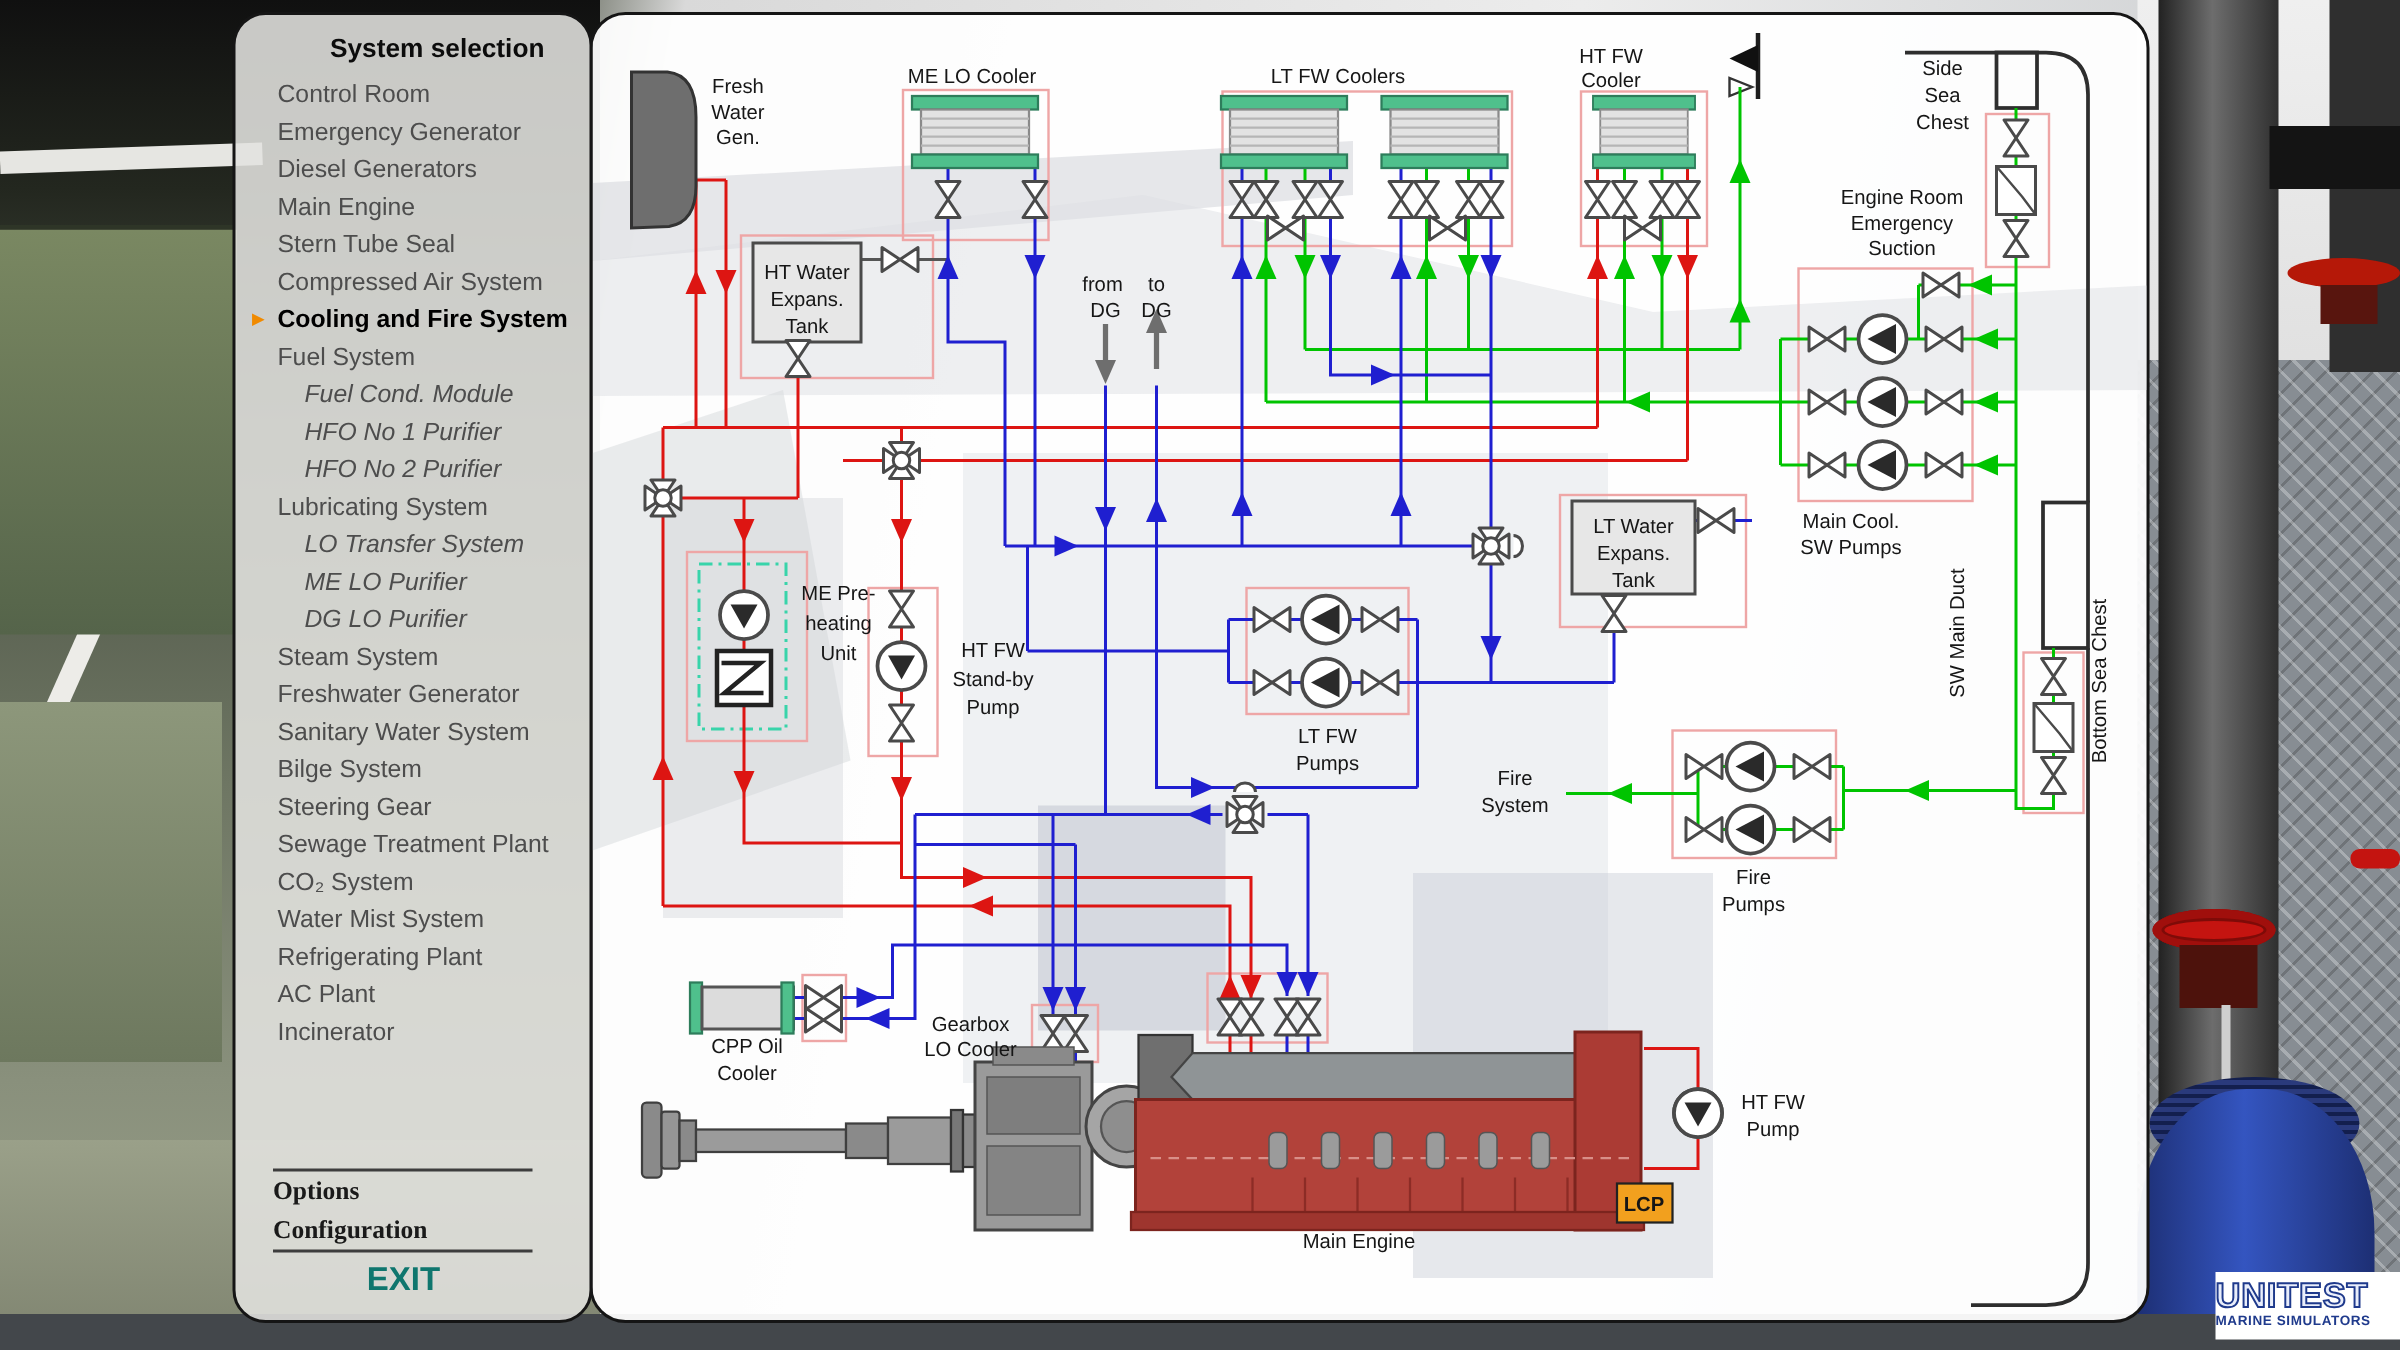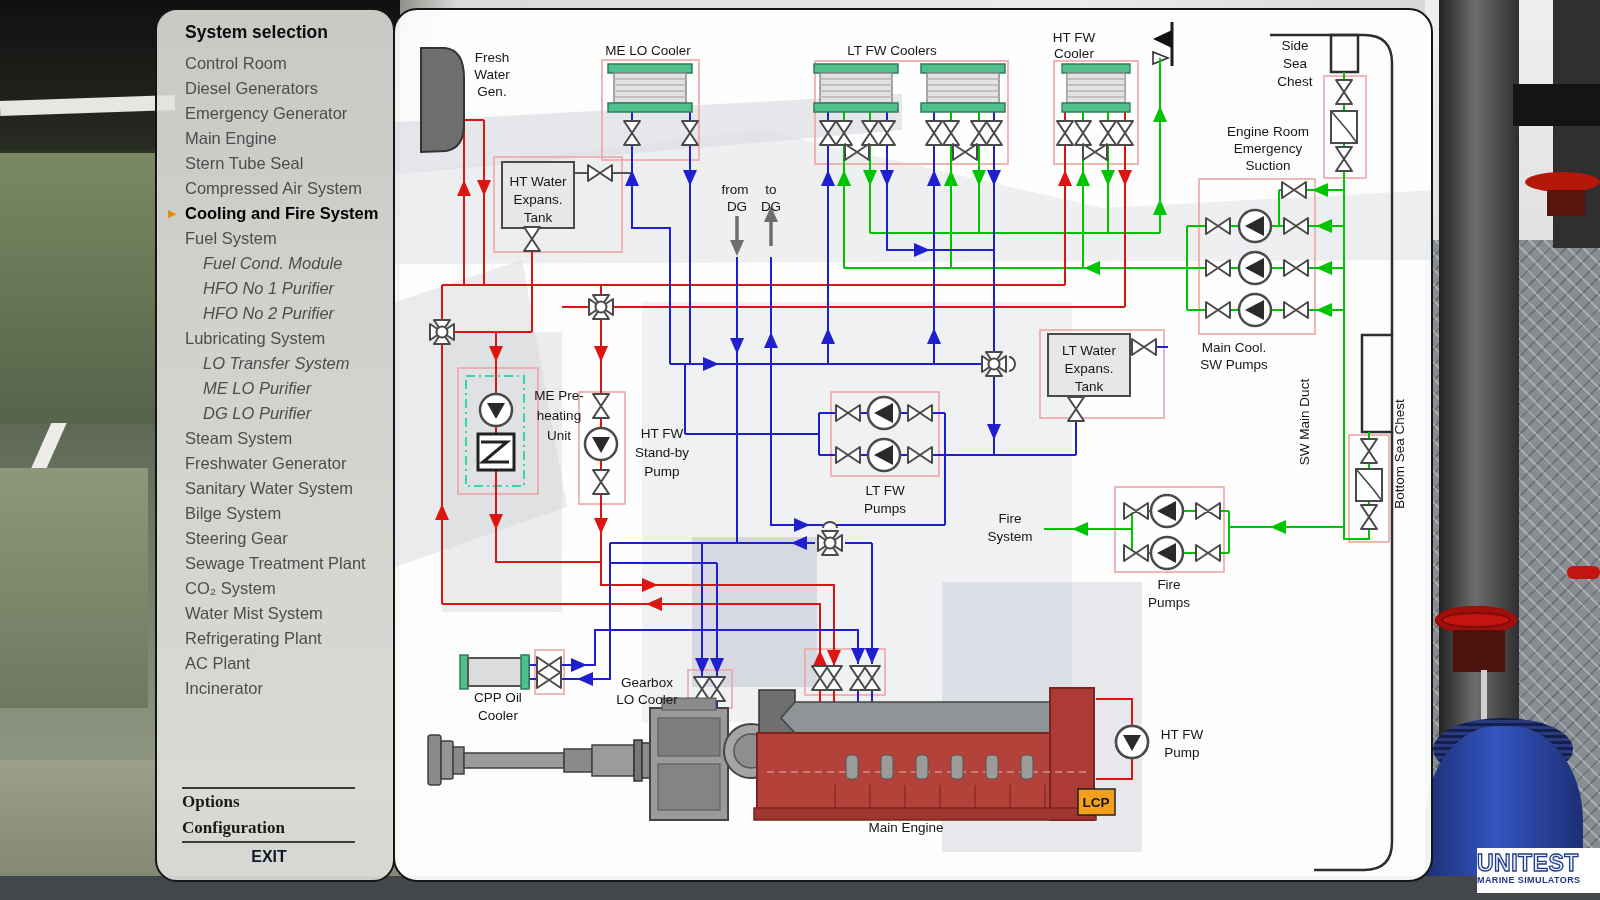--- a/index.html
+++ b/index.html
@@ -30,29 +30,29 @@
   .rwheel-body{position:absolute;left:28px;top:630px;width:52px;height:42px;background:#4d120c;}
   .rstem{position:absolute;left:56px;top:670px;width:6px;height:80px;background:#cfcfcf;}
   .rhandle2{position:absolute;left:142px;top:566px;width:33px;height:13px;background:#c41410;border-radius:6px;}
   .rmotor{position:absolute;left:0px;top:726px;width:158px;height:174px;background:linear-gradient(90deg,#1d2f74,#3455c0 45%,#1d2f74);border-radius:46% 46% 8% 8%/55% 55% 6% 6%;}
   .rmotor-top{position:absolute;left:8px;top:718px;width:140px;height:62px;background:#131f4e;border-radius:50%;
     background-image:repeating-linear-gradient(0deg,#131f4e 0 3px,#2a3a7c 3px 6px);}
   .bottom-strip{position:absolute;left:0;top:876px;width:1600px;height:24px;background:#43474b;z-index:0;}
   
   #sidebar{position:absolute;left:155px;top:8px;width:240px;height:874px;z-index:3;
     background:rgba(226,226,223,0.88);border:2px solid #151515;border-radius:22px;box-sizing:border-box;}
-  .sb-title{font-size:17.5px;font-weight:bold;color:#0c0c0c;padding:12px 0 8px 28px;}
+  .sb-title{font-size:17.5px;font-weight:bold;color:#0c0c0c;padding:12px 0 8px 28px;margin-left:35px;}
   .sb-item{height:25px;line-height:25px;font-size:16.5px;color:#4d4d4d;padding-left:28px;position:relative;white-space:nowrap;cursor:pointer;}
   .sb-item.sub{padding-left:46px;font-style:italic;}
   .sb-item.active{color:#000;font-weight:bold;}
   .sb-item .arrow{position:absolute;left:11px;top:0;color:#f08a00;font-size:11px;font-style:normal;}
   .sb-footer{position:absolute;left:0;bottom:14px;width:100%;}
   .sb-line{border-top:2px solid #3d3d3d;margin:0 38px 0 25px;}
   .sb-foot-item{font-size:17px;font-weight:bold;color:#1a1a1a;padding:3px 0 3px 25px;cursor:pointer;font-family:Liberation Serif, serif;}
-  .sb-exit{font-size:16px;font-weight:bold;color:#0f172a;text-align:center;padding:5px 12px 0 0;cursor:pointer;}
+  .sb-exit{font-size:22px;font-weight:bold;color:#0f766e;text-align:center;padding:5px 12px 0 0;cursor:pointer;}
   
   #main-panel{position:absolute;left:393px;top:8px;width:1040px;height:874px;z-index:2;
     background:rgba(255,255,255,0.94);border:2px solid #151515;border-radius:24px;box-sizing:border-box;overflow:hidden;}
   #diagram{position:absolute;left:-2px;top:-2px;}
   svg text{font-family:"Liberation Sans","DejaVu Sans",sans-serif;font-size:13.5px;fill:#161616;}
   .pr{stroke:#dd1512;stroke-width:2;fill:none;}
   .pb{stroke:#1f1fd0;stroke-width:2;fill:none;}
   .pg{stroke:#00c400;stroke-width:2;fill:none;}
   .pk{stroke:#2e2e2e;stroke-width:2.5;fill:none;}
   .pgrey{stroke:#555;stroke-width:2;fill:none;}
@@ -90,22 +90,22 @@
   <div class="rhandle2"></div>
   <div class="rmotor-top"></div>
   <div class="rmotor"></div>
 </div>
 <div class="bottom-strip"></div>
 
 <div id="sidebar">
   <div class="sb-title">System selection</div>
   <div id="sb-menu">
       <div class="sb-item"><span>Control Room</span></div>
+      <div class="sb-item"><span>Emergency Generator</span></div>
       <div class="sb-item"><span>Diesel Generators</span></div>
-      <div class="sb-item"><span>Emergency Generator</span></div>
       <div class="sb-item"><span>Main Engine</span></div>
       <div class="sb-item"><span>Stern Tube Seal</span></div>
       <div class="sb-item"><span>Compressed Air System</span></div>
       <div class="sb-item active"><span class="arrow">▶</span><span>Cooling and Fire System</span></div>
       <div class="sb-item"><span>Fuel System</span></div>
       <div class="sb-item sub"><span>Fuel Cond. Module</span></div>
       <div class="sb-item sub"><span>HFO No 1 Purifier</span></div>
       <div class="sb-item sub"><span>HFO No 2 Purifier</span></div>
       <div class="sb-item"><span>Lubricating System</span></div>
       <div class="sb-item sub"><span>LO Transfer System</span></div>

